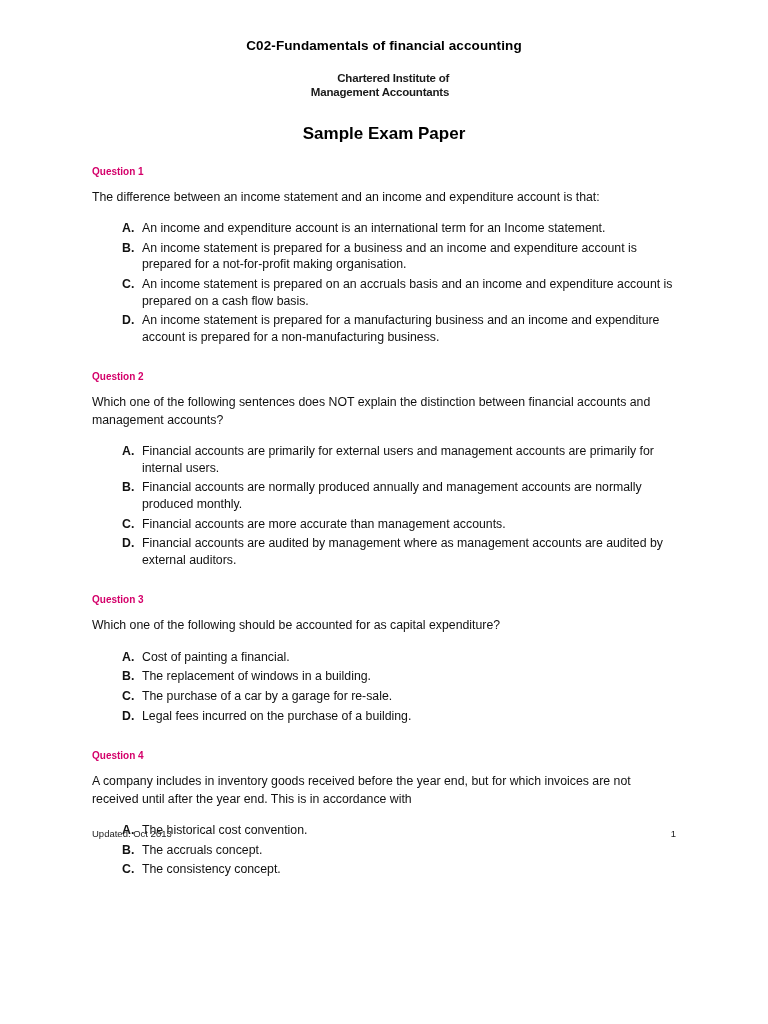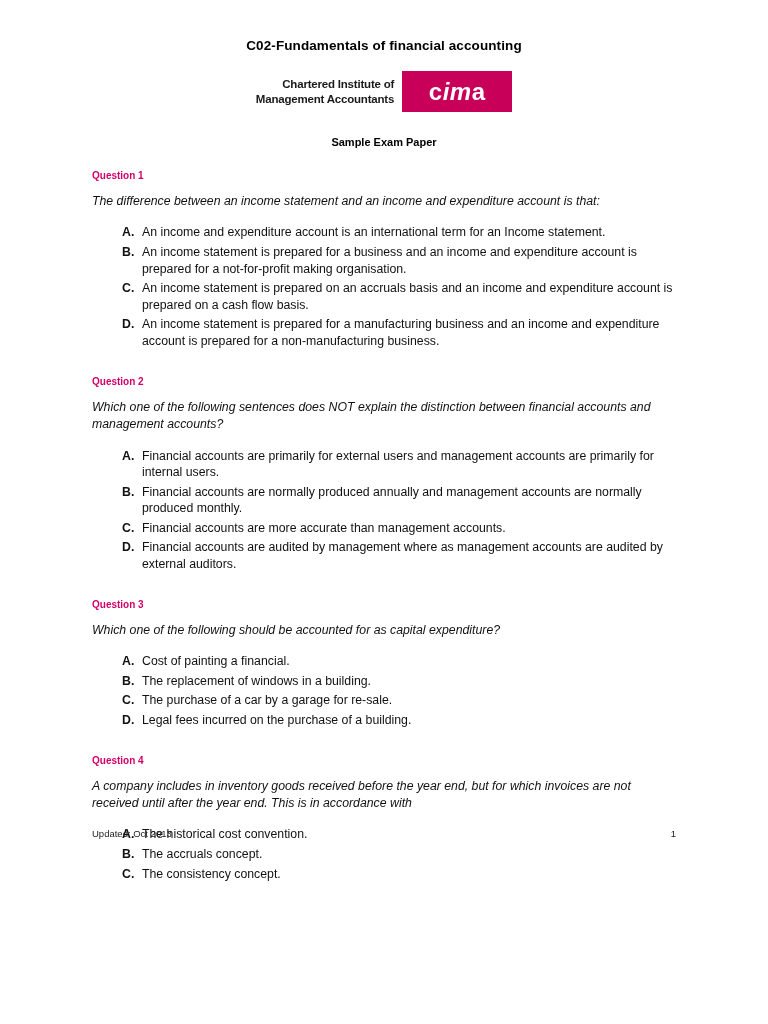--- a/index.html
+++ b/index.html
@@ -64,40 +64,39 @@
     font-size: 24px;
     font-weight: bold;
     letter-spacing: 0.5px;
   }
   .logo-mark .cima i {
     font-style: italic;
     font-weight: bold;
   }
   .subtitle {
     text-align: center;
-    font-size: 11px;
+    font-size: 17px;
     font-weight: bold;
     color: #000;
     margin: 0 0 22px 0;
   }
   .q-heading {
     color: #d4006a;
     font-weight: bold;
     font-size: 10px;
     margin: 0 0 12px 0;
   }
   .q-block {
     margin-bottom: 26px;
   }
   .q-stem {
     font-size: 12.3px;
     line-height: 1.42;
     margin: 0 0 14px 0;
     color: #111;
-    font-style: italic;
   }
   .options {
     margin: 0;
     padding: 0 0 0 30px;
     list-style: none;
   }
   .opt {
     display: flex;
     font-size: 12.3px;
     line-height: 1.35;
@@ -130,23 +129,20 @@
 
 <div class="page">
 
   <div class="doc-title">C02-Fundamentals of financial accounting</div>
 
   <div class="logo-row">
     <div class="logo-text">
       <span class="l1">Chartered Institute of</span>
       <span class="l2">Management Accountants</span>
     </div>
-    <div class="logo-mark">
-      <span class="cima"><span>c</span><i>i</i><i>m</i><span>a</span></span>
-    </div>
   </div>
 
   <div class="subtitle">Sample Exam Paper</div>
 
   <div class="q-block">
     <div class="q-heading">Question 1</div>
     <p class="q-stem">The difference between an income statement and an income and expenditure account is that:</p>
     <ul class="options">
       <li class="opt">
         <span class="letter">A.</span>

